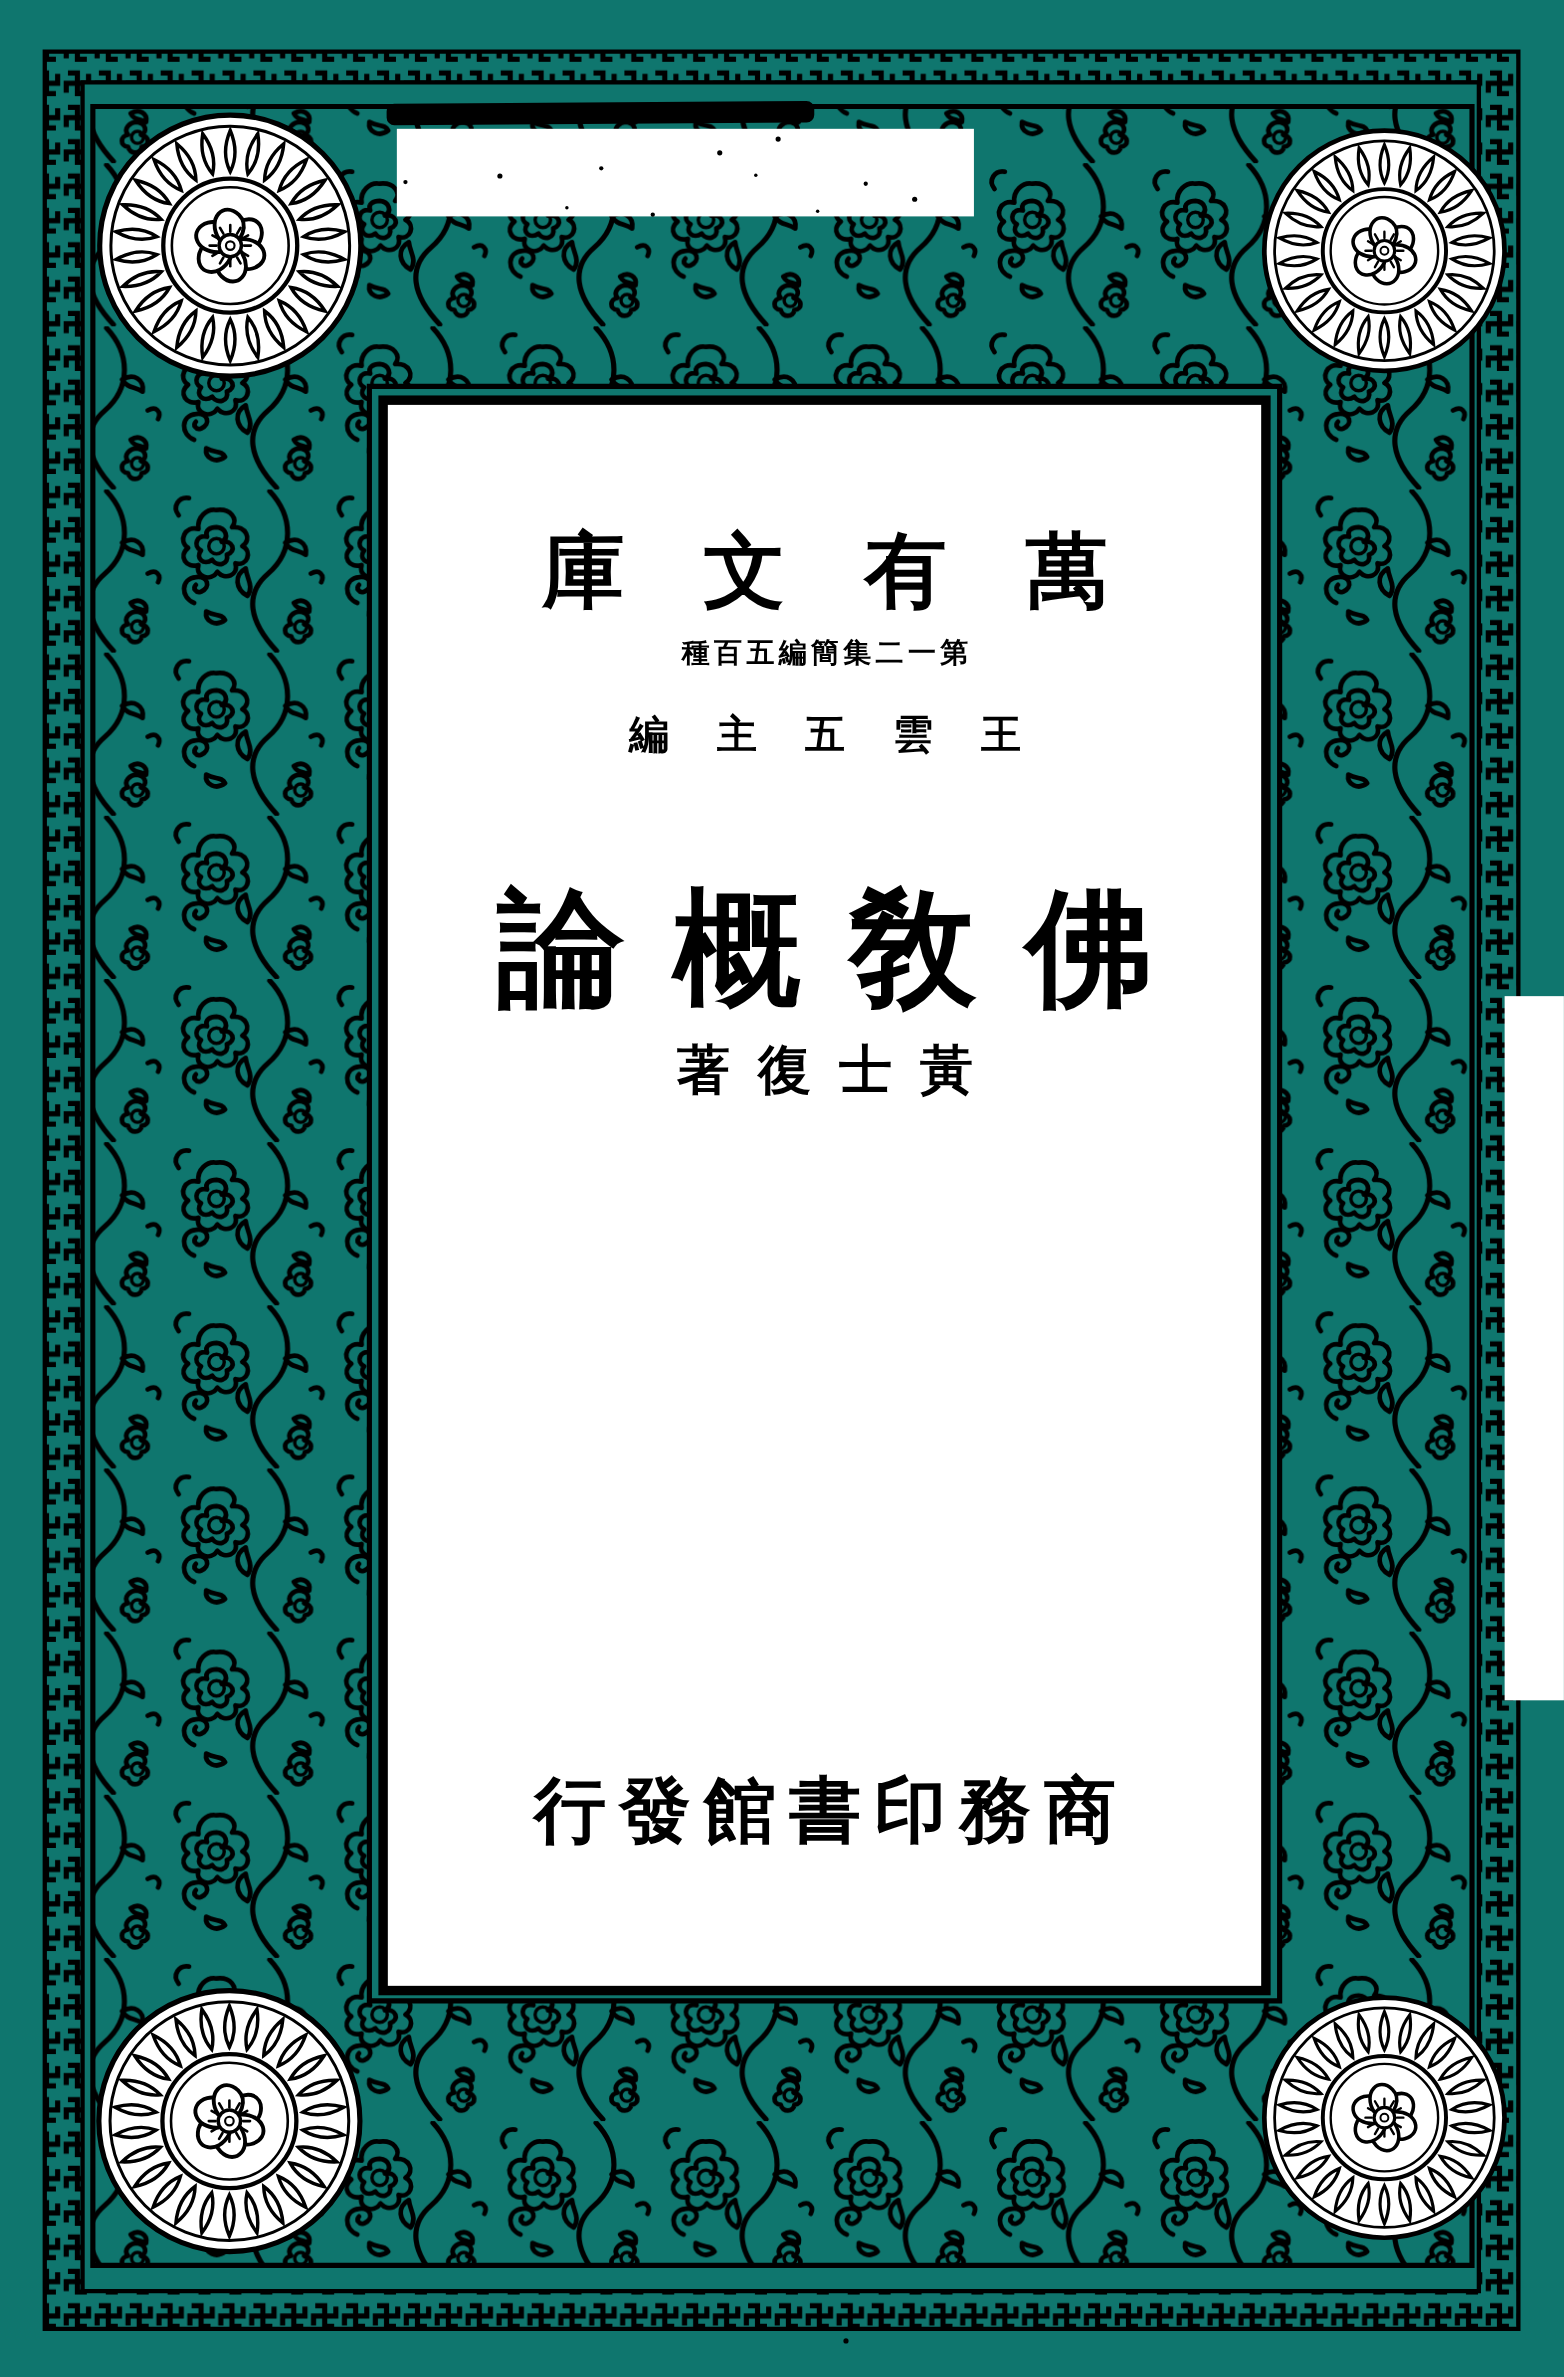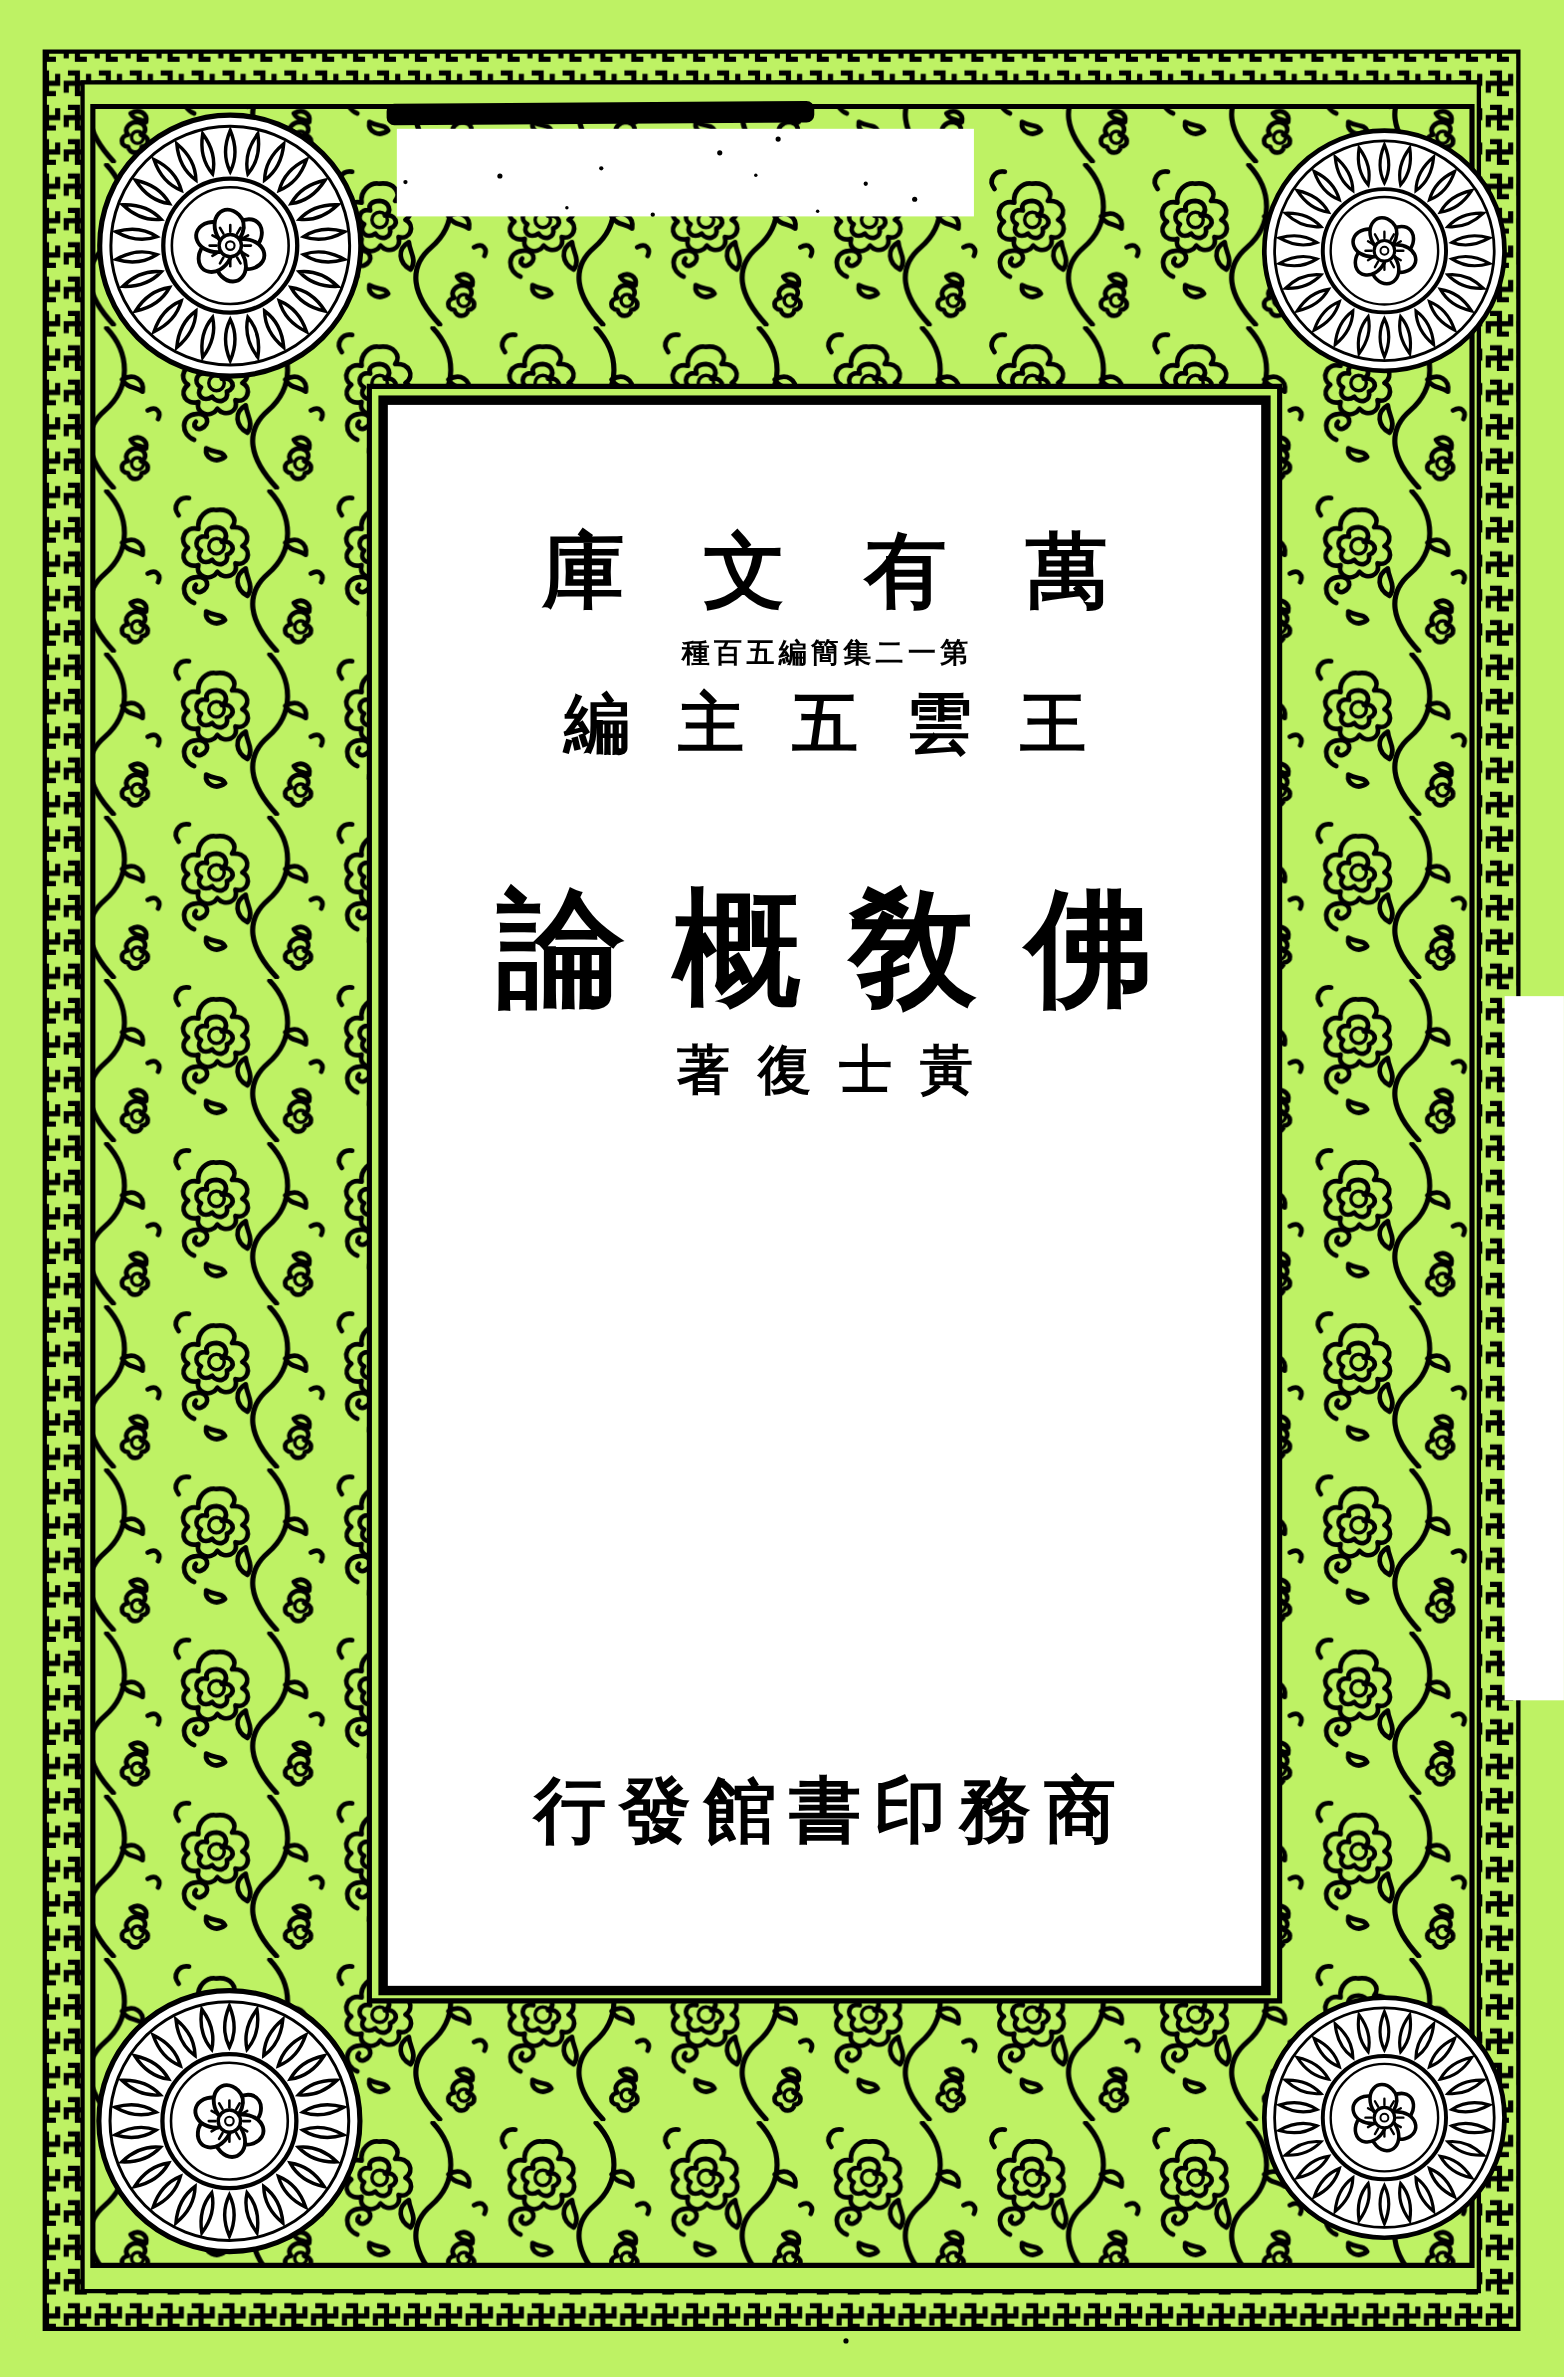--- a/index.html
+++ b/index.html
@@ -1,32 +1,32 @@
 <!DOCTYPE html>
 <html style="font-size:13.7px"><head>
 <meta charset="utf-8">
 <style>
   html,body{margin:0;padding:0;background:#ffffff;}
   .page{
     position:relative;
     width:1564px;height:2377px;
-    background:#bef264;
+    background:#0f766e;
     overflow:hidden;
     font-family:"Liberation Serif","DejaVu Serif",serif;
     color:#000;
   }
   .border-art{position:absolute;left:0;top:0;width:1564px;height:2377px;}
   .line{
     position:absolute;left:391px;width:868px;
     text-align:center;line-height:1;font-weight:700;
     white-space:nowrap;color:#000;
   }
   .series-title   {top:531px; font-size:82px; letter-spacing:79px;text-indent:79px;}
   .series-note    {top:639px; font-size:28px; letter-spacing:4.3px; text-indent:4.3px;}
-  .editor-line    {top:691px; font-size:66px; letter-spacing:48px;text-indent:48px;}
+  .editor-line    {top:715px; font-size:40px; letter-spacing:48px;text-indent:48px;}
   .book-title     {top:886px;font-size:127px;letter-spacing:49px;text-indent:49px;}
   .author-line    {top:1044px;font-size:53px; letter-spacing:28px;text-indent:28px;}
   .publisher-line {top:1775px;font-size:72px; letter-spacing:13px;text-indent:13px;}
 </style>
 </head>
 <body>
 
 <div class="page">
 
   <svg class="border-art" viewBox="0 0 1821 2768" xmlns="http://www.w3.org/2000/svg">

